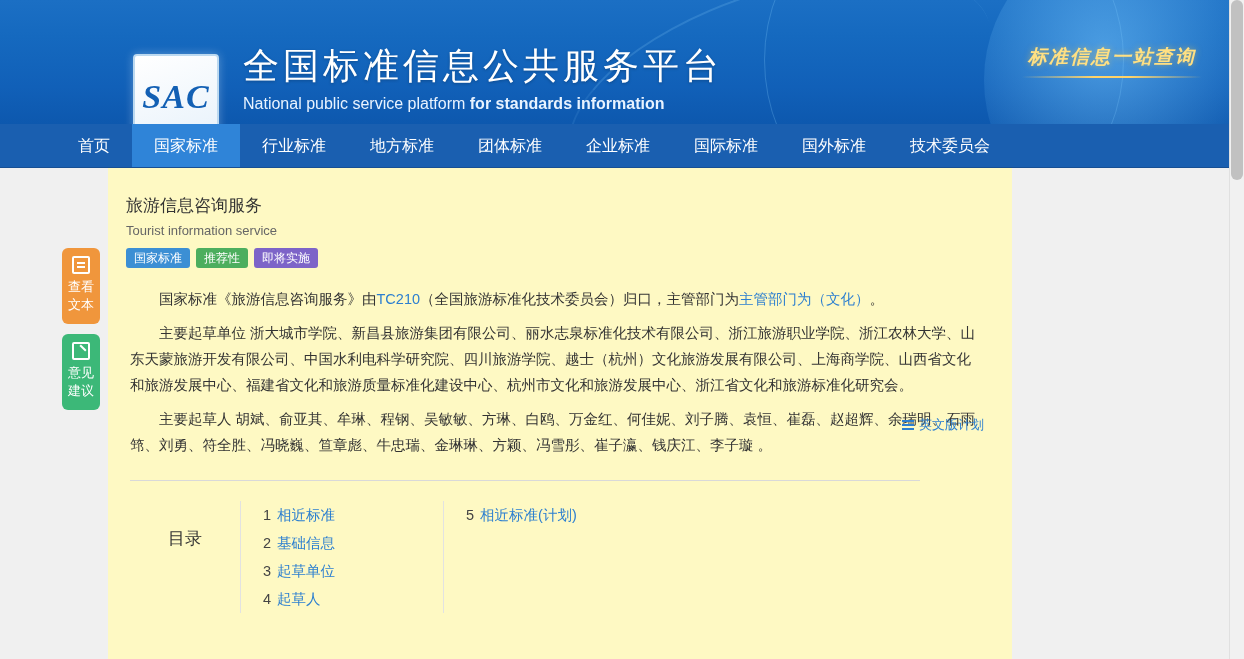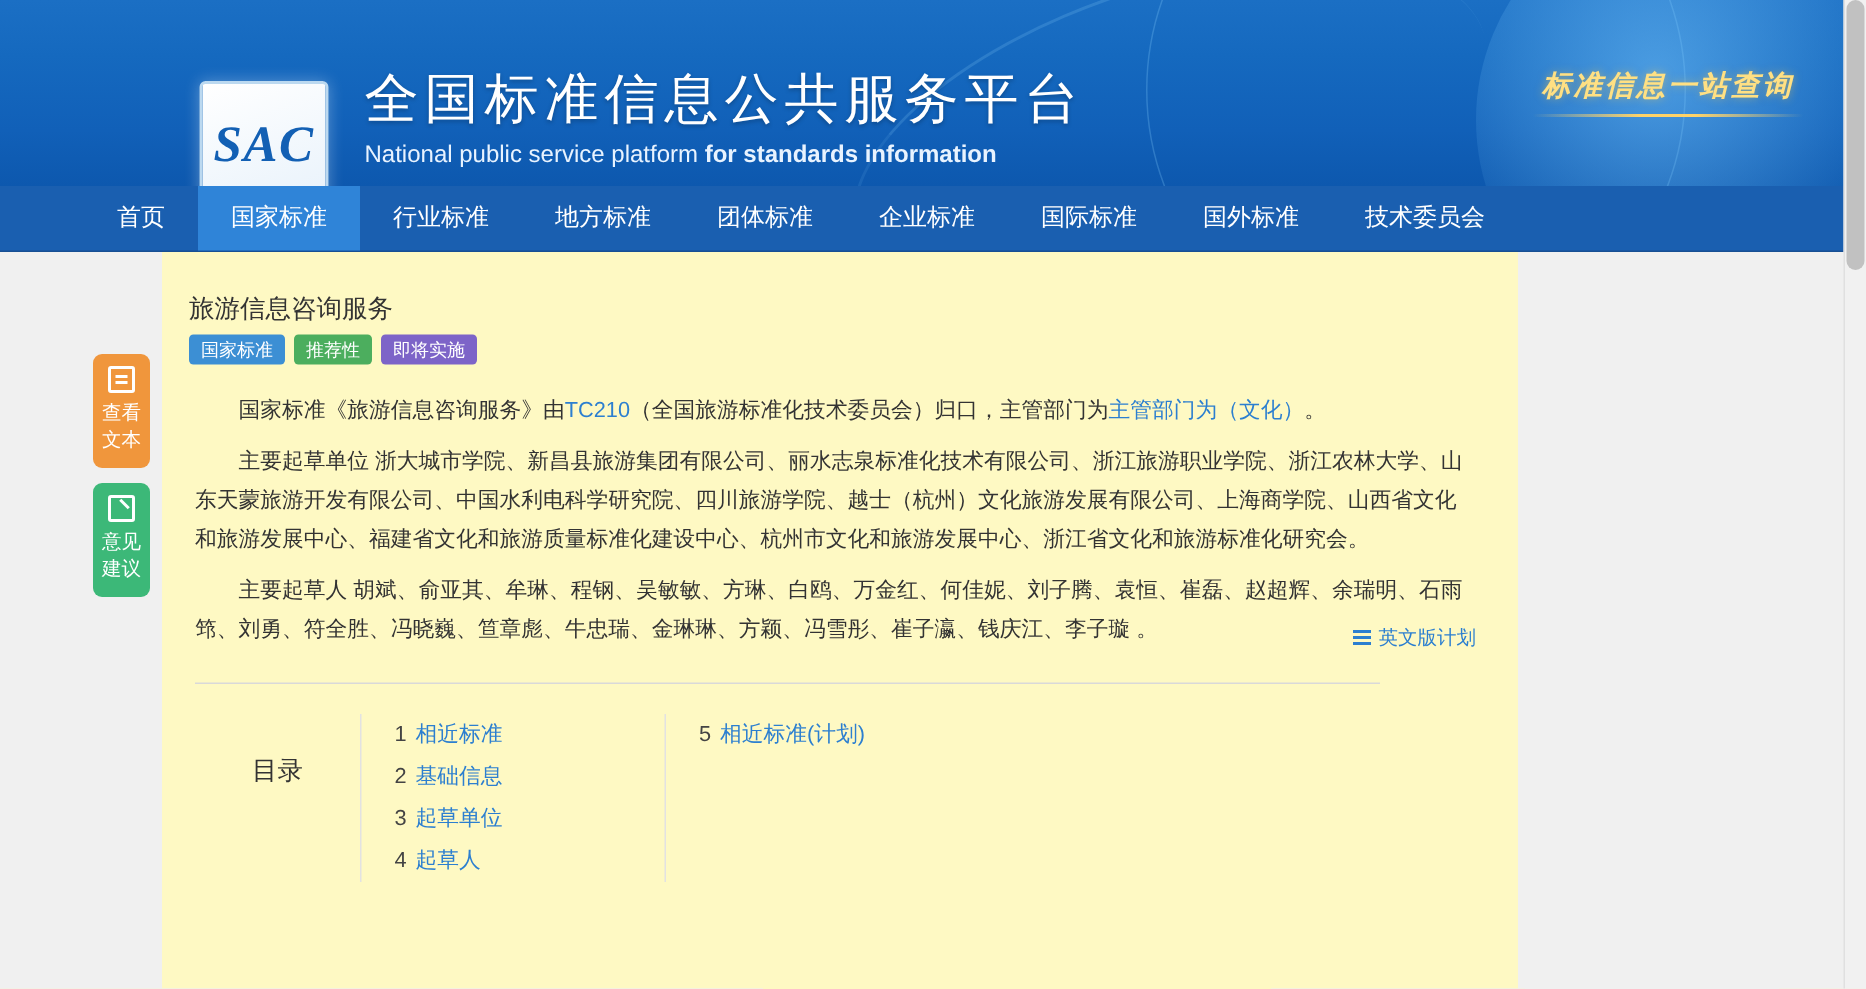--- a/index.html
+++ b/index.html
@@ -135,21 +135,21 @@
     position: absolute;
     left: 108px; top: 0;
     width: 904px;
     min-height: 491px;
     background: #fef9c3;
   }
 
   
   .side-tabs {
     position: absolute;
-    left: 62px; top: 68px;
+    left: 62px; top: 80px;
     width: 18px;
   }
   .side-tab {
     width: 38px;
     border-radius: 6px;
     color: #fff;
     text-align: center;
     font-size: 13px;
     padding: 8px 0 10px 0;
     line-height: 18px;
@@ -345,20 +345,21 @@
     <div class="side-tab green">
       <span class="st-icon st-pen"></span>
       <span class="side-tab-label">意见建议</span>
     </div>
   </div>
 
   <div class="content-card">
 
     <div class="title-block">
       <h1 class="std-title-cn">旅游信息咨询服务</h1>
+      <div class="std-title-en">Tourist information service</div>
       <div class="badges">
         <span class="badge b-blue">国家标准</span>
         <span class="badge b-green">推荐性</span>
         <span class="badge b-purple">即将实施</span>
       </div>
     </div>
 
     <div class="en-plan">
       <span class="list-icon"></span>
       <span>英文版计划</span>

